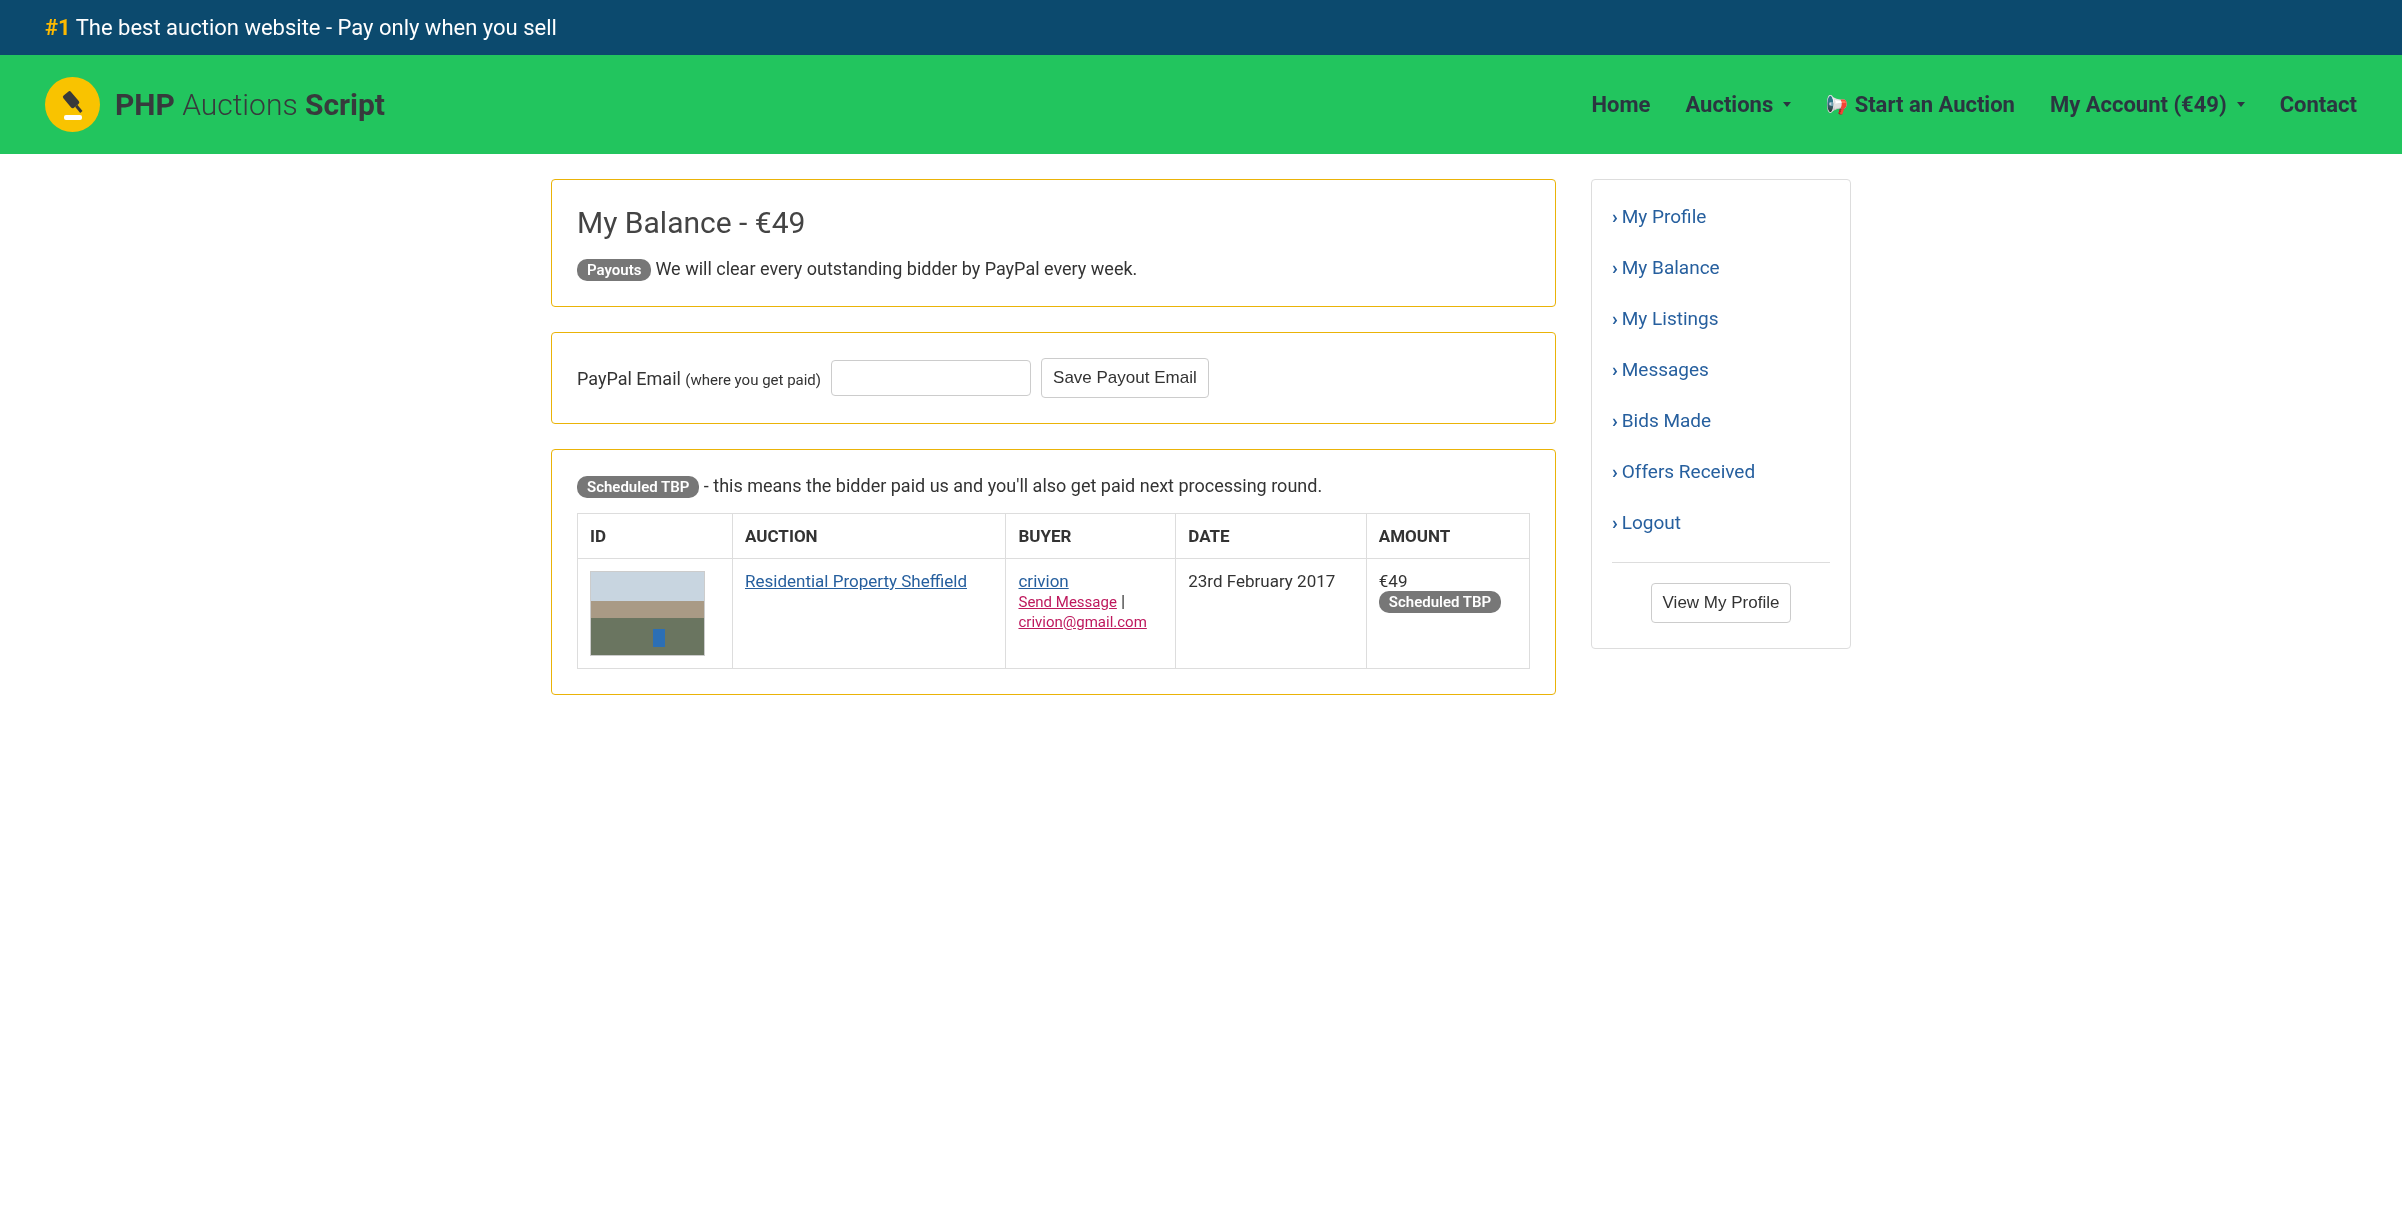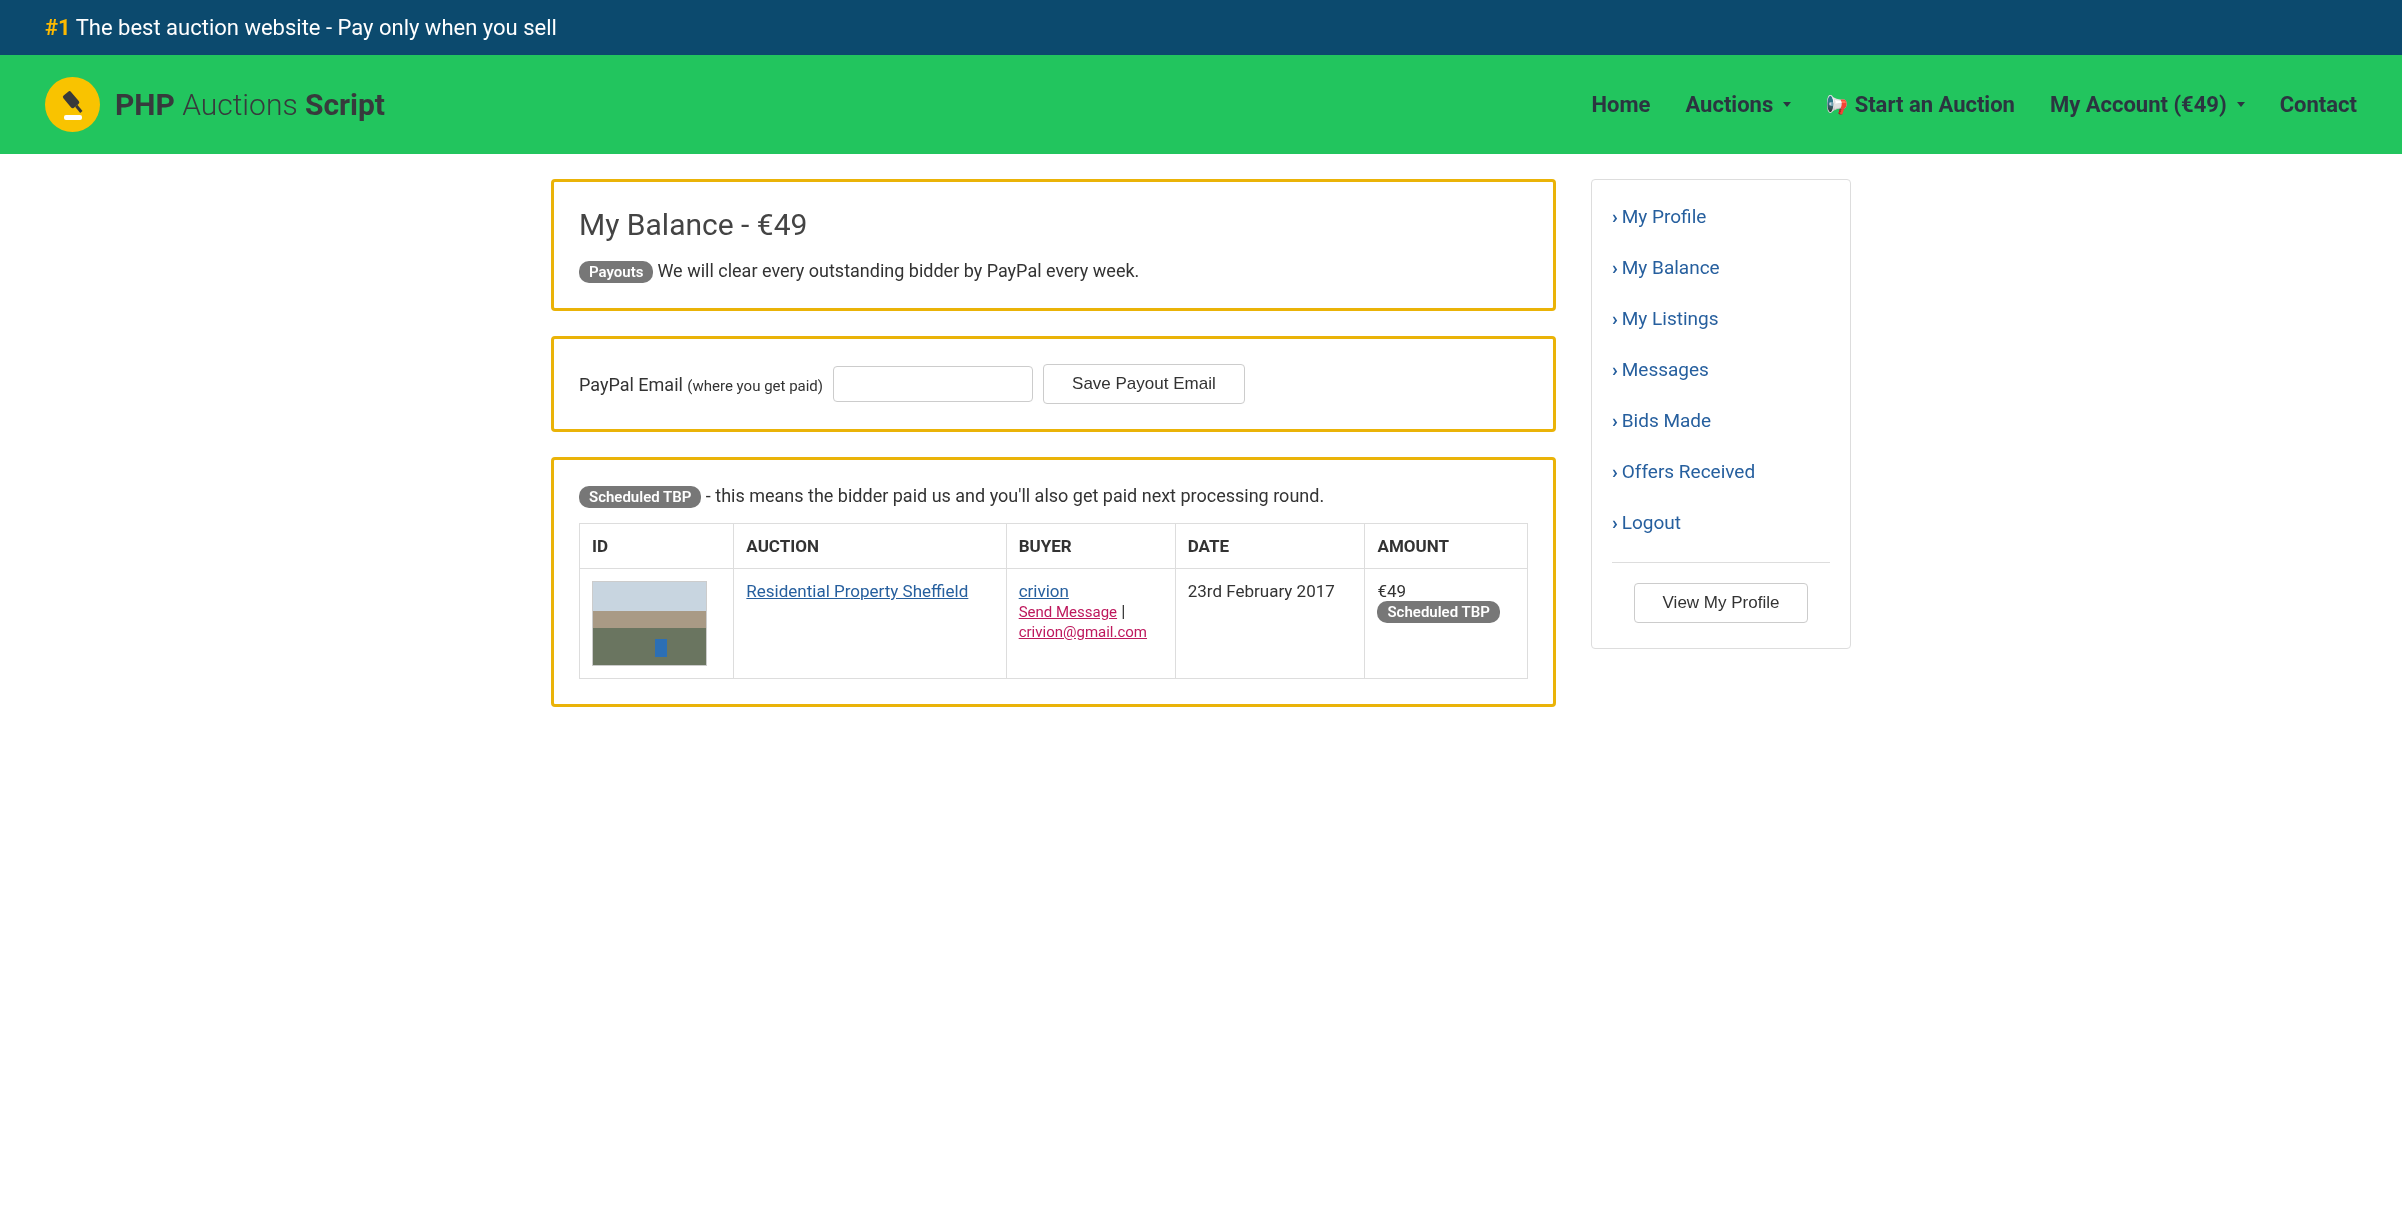--- a/index.html
+++ b/index.html
@@ -16,30 +16,30 @@
 .logo-text .bold { font-weight: 700; }
 .nav { margin-left: auto; display: flex; gap: 35px; align-items:flex-start; }
 .nav-item { color: #2b3540; font-size: 22px; font-weight: 700; display:flex; align-items:center; gap:6px; cursor:pointer; }
 .caret { display:inline-block; width:0; height:0; margin-left:4px; vertical-align:middle; border-top:5px solid #2b3540; border-right:4px solid transparent; border-left:4px solid transparent; }
 .bullhorn { display:inline-block; transform: scaleX(-1); font-size:18px; }
 
 .container { max-width: 1300px; margin: 0 auto; padding: 25px 0; display:flex; gap: 35px; }
 .main-col { flex: 1; }
 .side-col { width: 260px; }
 
-.panel { border: 3px solid #eab308; border-radius: 4px; padding: 25px; margin-bottom: 25px; background:#fff; }
+.panel { border: 1px solid #eab308; border-radius: 4px; padding: 25px; margin-bottom: 25px; background:#fff; }
 .balance-title { font-size: 30px; font-weight: 400; color:#444; margin-bottom: 18px; }
 .badge { display:inline-block; background:#777; color:#fff; padding: 2px 10px; border-radius: 10px; font-size:15px; font-weight:600; }
 .payout-desc { color:#333; font-size:18px; }
 
 .form-row { display:flex; align-items:center; gap: 10px; flex-wrap:wrap; }
 .form-label { color:#333; font-size:18px; }
 .form-label .small { font-size:15px; }
 .text-input { border:1px solid #ccc; border-radius:4px; padding:8px 10px; font-size:16px; width: 200px; }
-.btn { border:1px solid #ccc; background:#fff; color:#333; padding:9px 28px; border-radius:4px; font-size:17px; cursor:pointer; }
+.btn { border:1px solid #ccc; background:#fff; color:#333; padding:9px 11px; border-radius:4px; font-size:17px; cursor:pointer; }
 
 .info-line { color:#333; font-size:18px; margin-bottom:15px; }
 
 .table { width:100%; border-collapse: collapse; }
 .table th, .table td { border:1px solid #ddd; padding: 12px; text-align:left; vertical-align: top; font-size:17px; }
 .table th { font-weight:700; color:#333; }
 .thumb { width: 115px; height: 85px; background: linear-gradient(to bottom, #c8d5e0 0%, #c8d5e0 35%, #a99a85 35%, #a99a85 55%, #6a7560 55%, #6a7560 100%); border:1px solid #ccc; position:relative; }
 .thumb::after{ content:''; position:absolute; left:55%; bottom:10%; width:12px; height:18px; background:#2c6fb5; }
 .link { color: #265f9e; text-decoration: underline; }
 .small-link { color:#be185d; font-size:15px; text-decoration: underline; }

